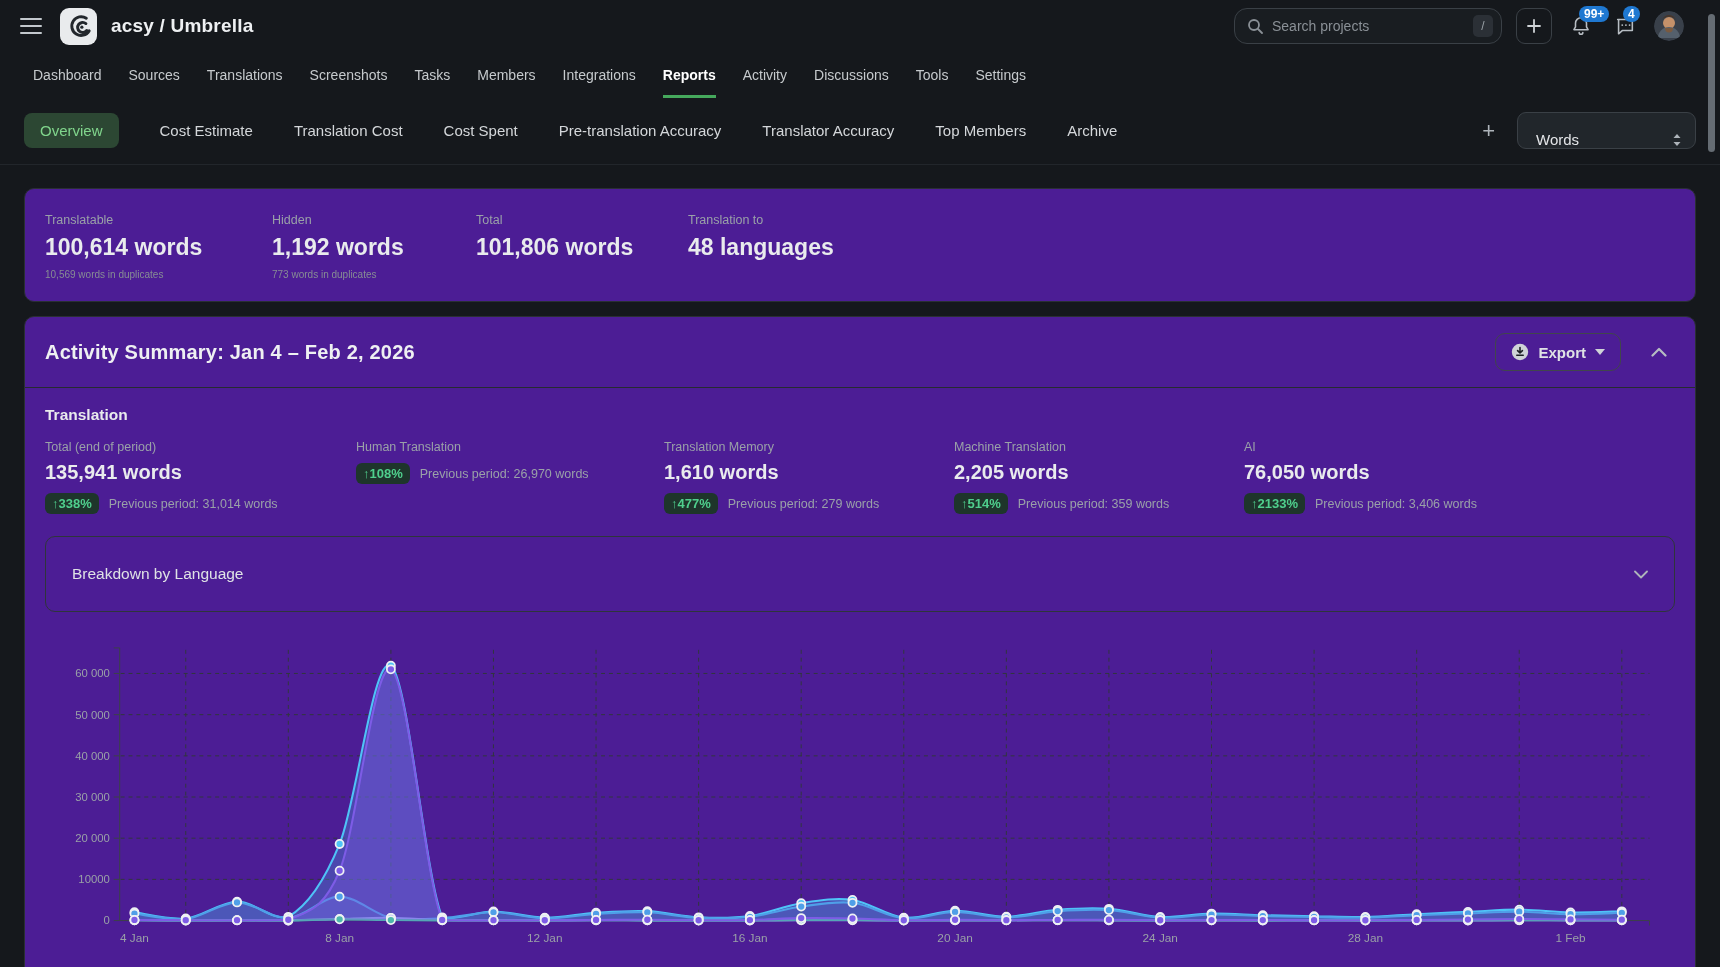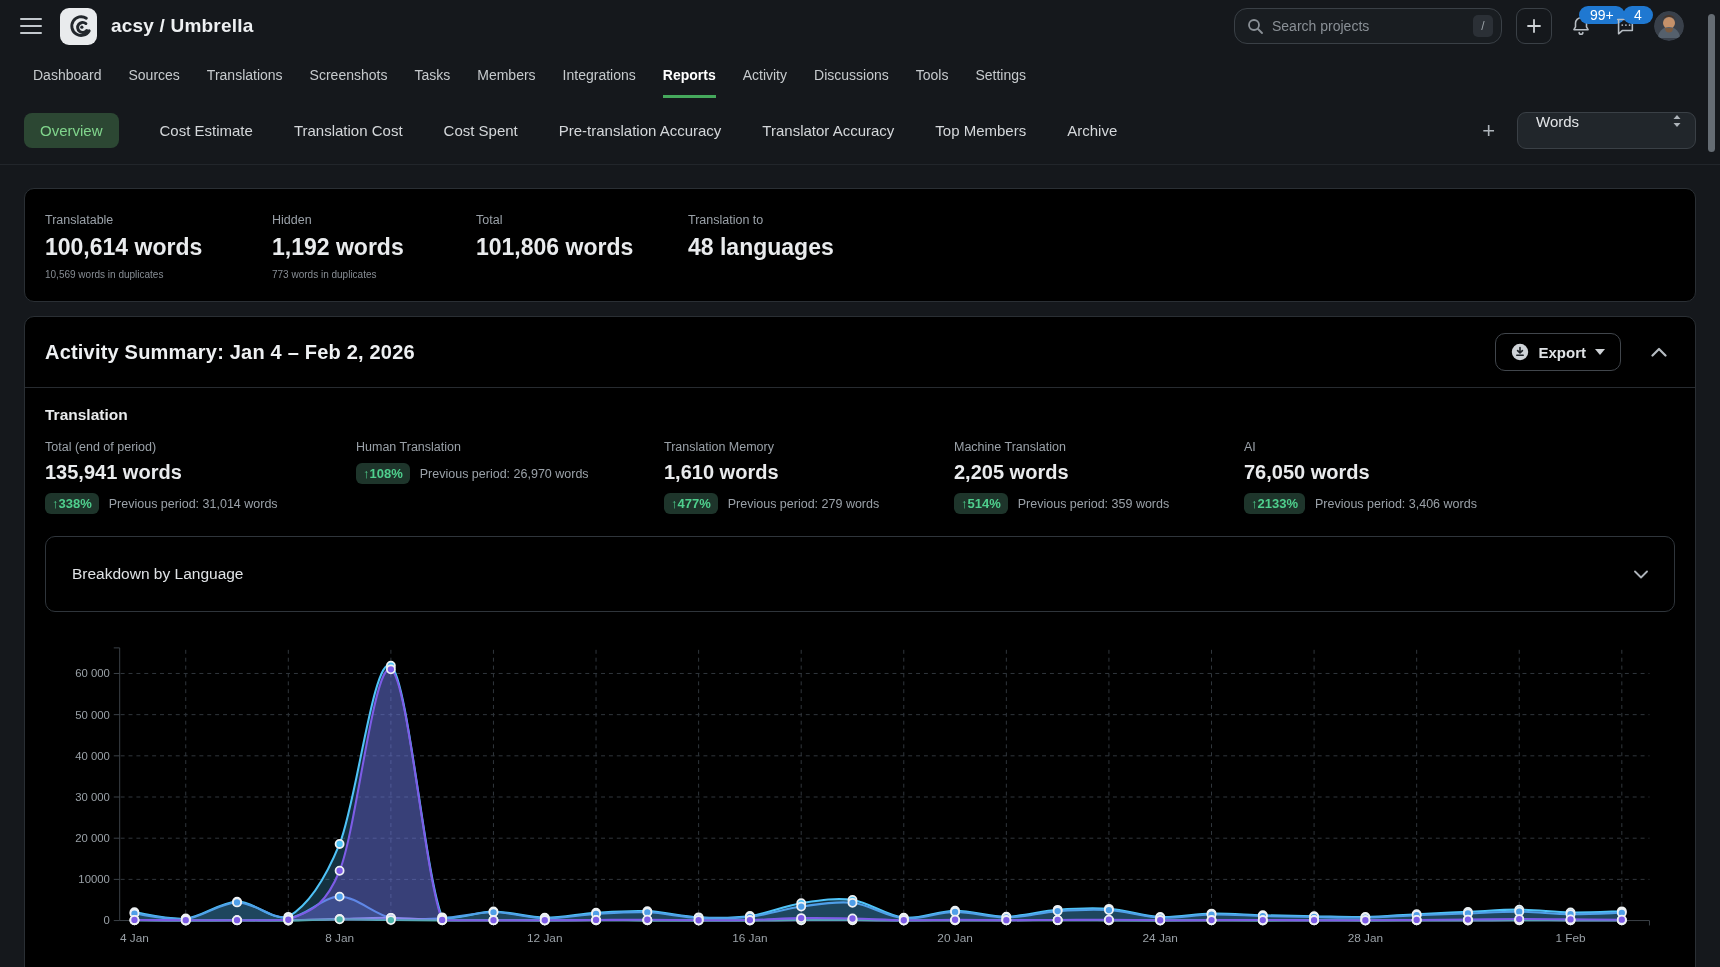--- a/index.html
+++ b/index.html
@@ -14,37 +14,37 @@
   .hamburger span { display:block; height:2px; border-radius:2px; background:#c3c8cd; }
   .logo { width:37px; height:37px; border-radius:9px; background:#e9ebed; display:flex; align-items:center; justify-content:center; margin-right:14px; }
   .app-title { font-size:19px; font-weight:700; color:#eef0f2; letter-spacing:.2px; }
   .topbar-right { margin-left:auto; display:flex; align-items:center; gap:14px; }
   .search { width:268px; height:36px; border:1px solid #3a4046; background:#191d21; border-radius:13px; display:flex; align-items:center; padding:0 8px 0 12px; gap:9px; }
   .search input { flex:1; background:transparent; border:none; outline:none; color:#e7e9eb; font-size:14px; font-family:inherit; }
   .search input::placeholder { color:#8a9096; }
   .kbd { min-width:20px; height:22px; border-radius:5px; background:#2b3036; color:#9aa1a7; font-size:12px; display:flex; align-items:center; justify-content:center; padding:0 6px; }
   .icon-btn { width:36px; height:36px; border:1px solid #3a4046; border-radius:9px; background:transparent; color:#cfd3d7; font-size:20px; display:flex; align-items:center; justify-content:center; cursor:pointer; }
   .tb-ico { position:relative; width:30px; height:30px; display:flex; align-items:center; justify-content:center; cursor:pointer; }
-  .badge { position:absolute; top:-5px; left:13px; background:#1f78d1; color:#fff; font-size:14px; font-weight:400; border-radius:999px; padding:2px 11px; line-height:1; }
+  .badge { position:absolute; top:-5px; left:13px; background:#1f78d1; color:#fff; font-size:12px; font-weight:700; border-radius:999px; padding:2px 5px; line-height:1; }
   .avatar { width:30px; height:30px; border-radius:50%; overflow:hidden; cursor:pointer; }
   
   .nav { display:flex; gap:27px; padding:0 24px 0 33px; height:46px; align-items:stretch; }
   .nav-item { display:flex; align-items:center; font-size:14px; color:#c6cacd; cursor:pointer; border-bottom:3px solid transparent; padding-top:3px; }
   .nav-item.active { color:#ffffff; font-weight:700; border-bottom-color:#45a85c; }
   
   .subtabs { display:flex; align-items:center; padding:14px 24px 15px 24px; border-bottom:1px solid #22262b; }
   .subtab-list { display:flex; align-items:center; gap:41px; }
   .subtab { font-size:15px; color:#d4d7da; cursor:pointer; padding:9px 0; border-radius:8px; }
   .subtab.active { background:#2c4733; color:#80d58c; padding:9px 16px; }
   .subtab-controls { margin-left:auto; display:flex; align-items:center; gap:22px; }
   .plus-flat { color:#aeb4ba; font-size:22px; line-height:1; cursor:pointer; }
-  .unit-select { width:179px; height:37px; border:1px solid #3a4046; background:#21262b; border-radius:9px; display:flex; align-items:flex-start; justify-content:space-between; padding:0 12px 0 18px; font-size:15px; color:#e3e5e8; cursor:pointer; }
+  .unit-select { width:179px; height:37px; border:1px solid #3a4046; background:#21262b; border-radius:9px; display:flex; align-items:flex-end; justify-content:space-between; padding:0 12px 0 18px; font-size:15px; color:#e3e5e8; cursor:pointer; }
   
   .content { padding:0 24px; }
-  .card { background:#000000; border:1px solid #2a2f34; border-radius:10px; }
+  .card { background:#4c1d95; border:1px solid #2a2f34; border-radius:10px; }
   .stats-card { margin-top:23px; padding:24px 20px 20px 20px; display:flex; }
   .stat-col .s-label { font-size:12.5px; color:#9aa1a8; }
   .stat-col .s-value { font-size:23px; font-weight:600; color:#e9ebed; margin-top:7px; }
   .stat-col .s-note  { font-size:10px; color:#878d94; margin-top:8px; min-height:12px; }
   
   .activity-card { margin-top:14px; height:820px; overflow:hidden; }
   .act-header { display:flex; align-items:center; padding:16px 24px 16px 20px; border-bottom:1px solid #272b30; }
   .act-title { font-size:20px; font-weight:700; color:#eef0f2; letter-spacing:.2px; }
   .act-header-right { margin-left:auto; display:flex; align-items:center; gap:26px; }
   .export-btn { display:flex; align-items:center; gap:9px; height:38px; border:1px solid #41464c; border-radius:10px; background:transparent; padding:0 15px; color:#dfe2e5; font-size:15px; font-weight:600; cursor:pointer; font-family:inherit; }

